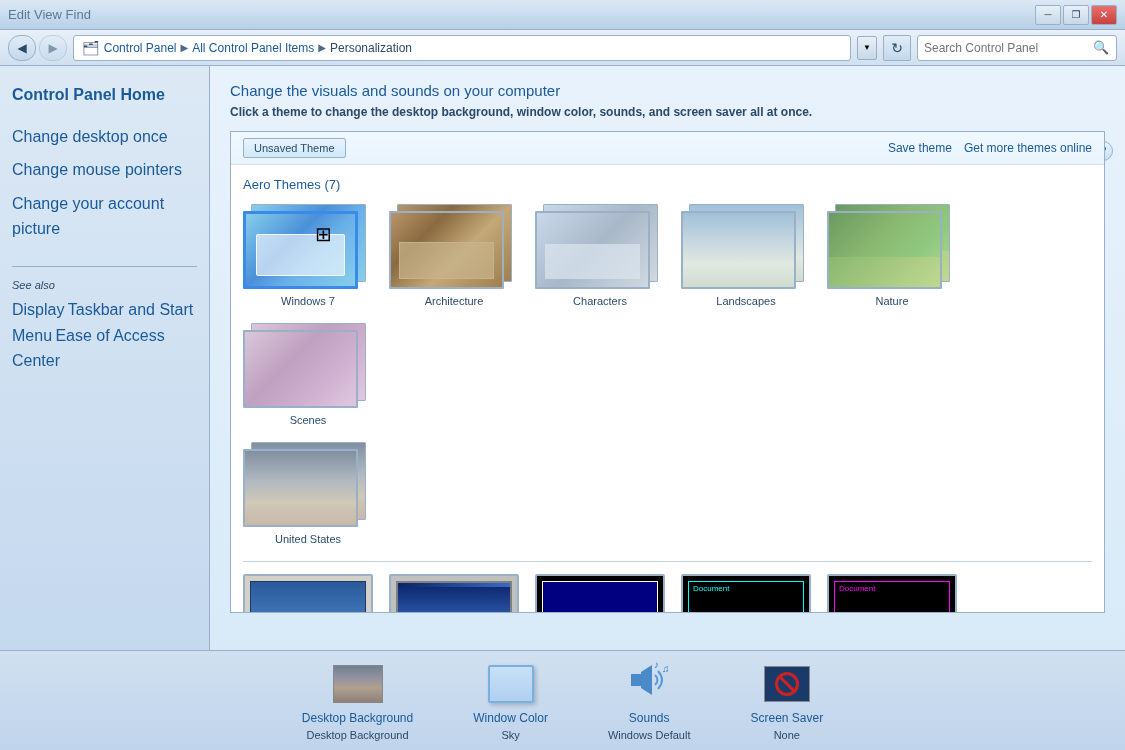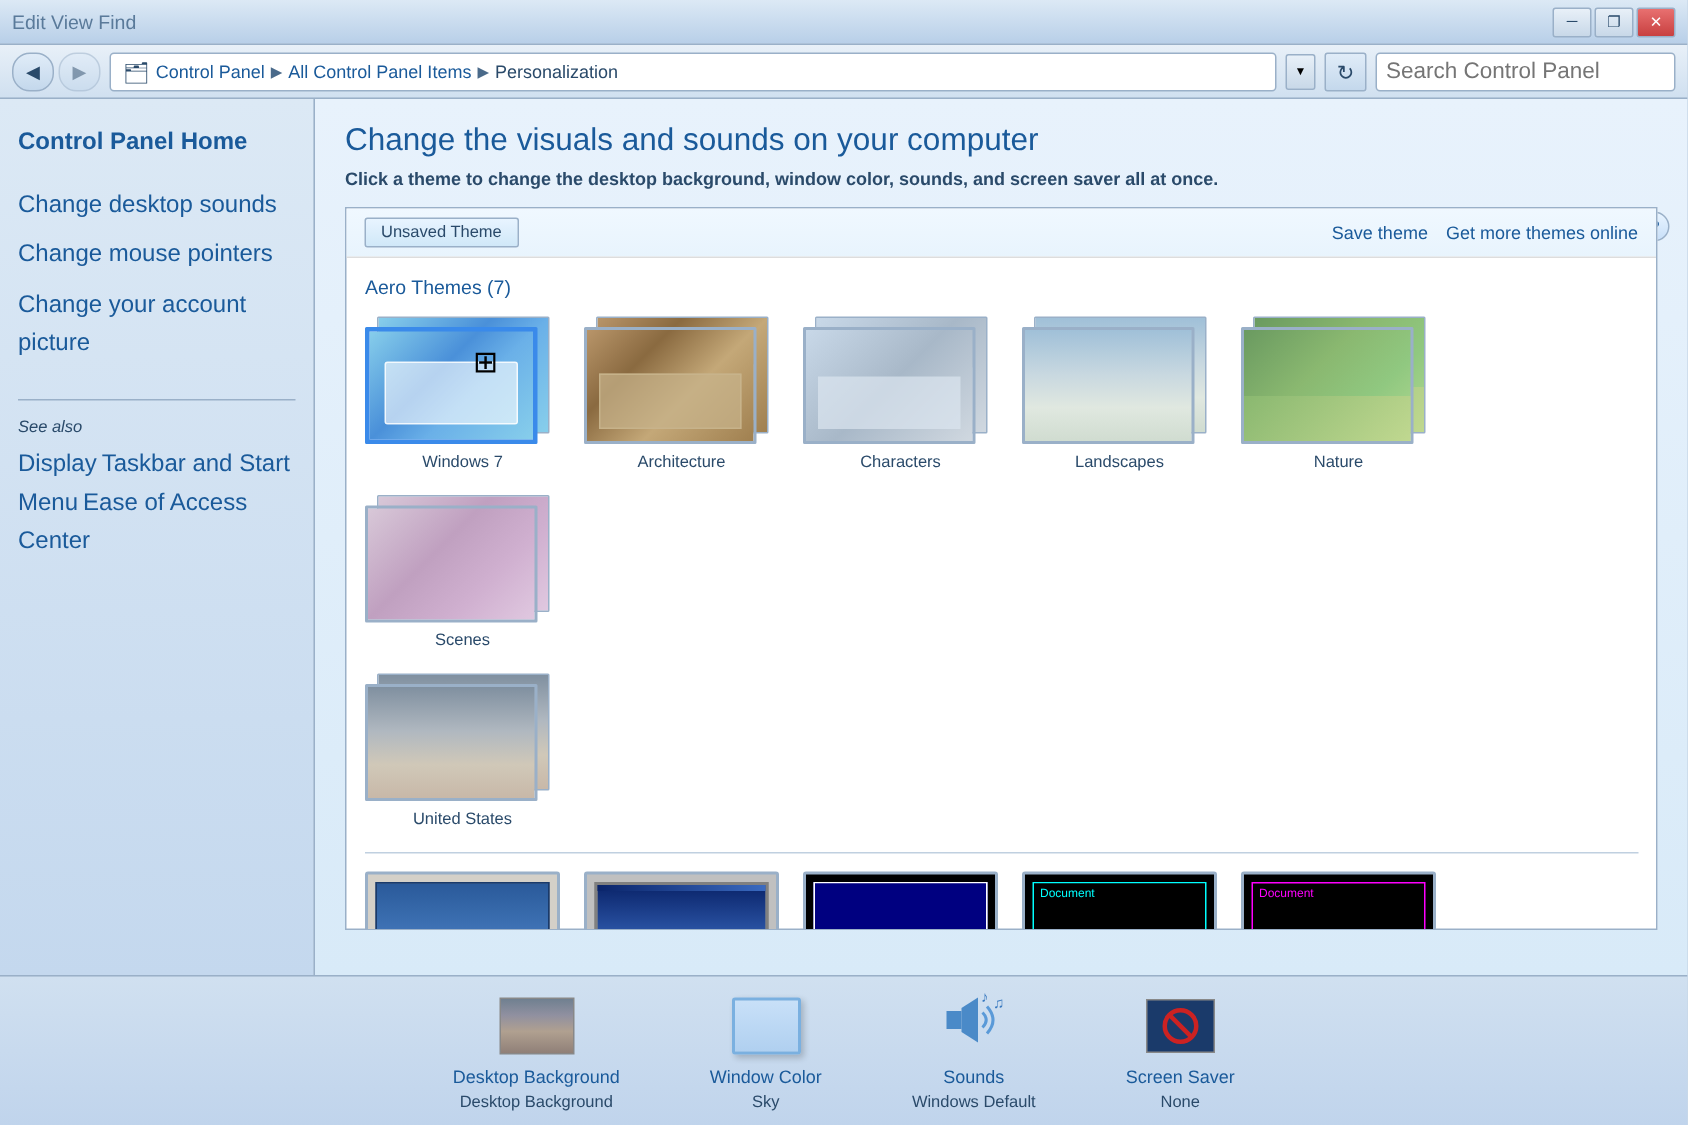--- a/index.html
+++ b/index.html
@@ -125,21 +125,21 @@
       border-radius: 3px;
       display: flex;
       align-items: center;
       padding: 0 6px;
       gap: 4px;
     }
     .search-input {
       flex: 1;
       border: none;
       outline: none;
-      font-size: 15px;
+      font-size: 12px;
       color: #000000;
       background: transparent;
     }
 
     
     .main-layout {
       display: flex;
       height: calc(750px - 66px - 100px);
     }
 
@@ -175,21 +175,21 @@
 
     
     .content {
       flex: 1;
       background: linear-gradient(to bottom, #e8f2fc, #d8eaf8);
       padding: 16px 20px;
       overflow: hidden;
       position: relative;
     }
     .content-title {
-      font-size: 21px;
+      font-size: 15px;
       color: #1a5a9a;
       font-weight: normal;
       margin-bottom: 6px;
     }
     .content-subtitle {
       font-size: 12px;
       color: #2a4a6a;
       margin-bottom: 12px;
       font-weight: bold;
     }
@@ -603,21 +603,21 @@
   <div class="search-box">
     <input class="search-input" placeholder="Search Control Panel" style="">
     <span style="color:#888;font-size:13px;">🔍</span>
   </div>
 </div>
 
 <div class="main-layout">
 
   <div class="sidebar">
     <a class="sidebar-link bold">Control Panel Home</a>
-    <a class="sidebar-link">Change desktop sounds</a>
+    <a class="sidebar-link">Change desktop once</a>
     <a class="sidebar-link">Change mouse pointers</a>
     <a class="sidebar-link">Change your account picture</a>
 
     <div class="sidebar-section">
       <div class="sidebar-section-title">See also</div>
       <a class="sidebar-link">Display</a>
       <a class="sidebar-link">Taskbar and Start Menu</a>
       <a class="sidebar-link">Ease of Access Center</a>
     </div>
   </div>

